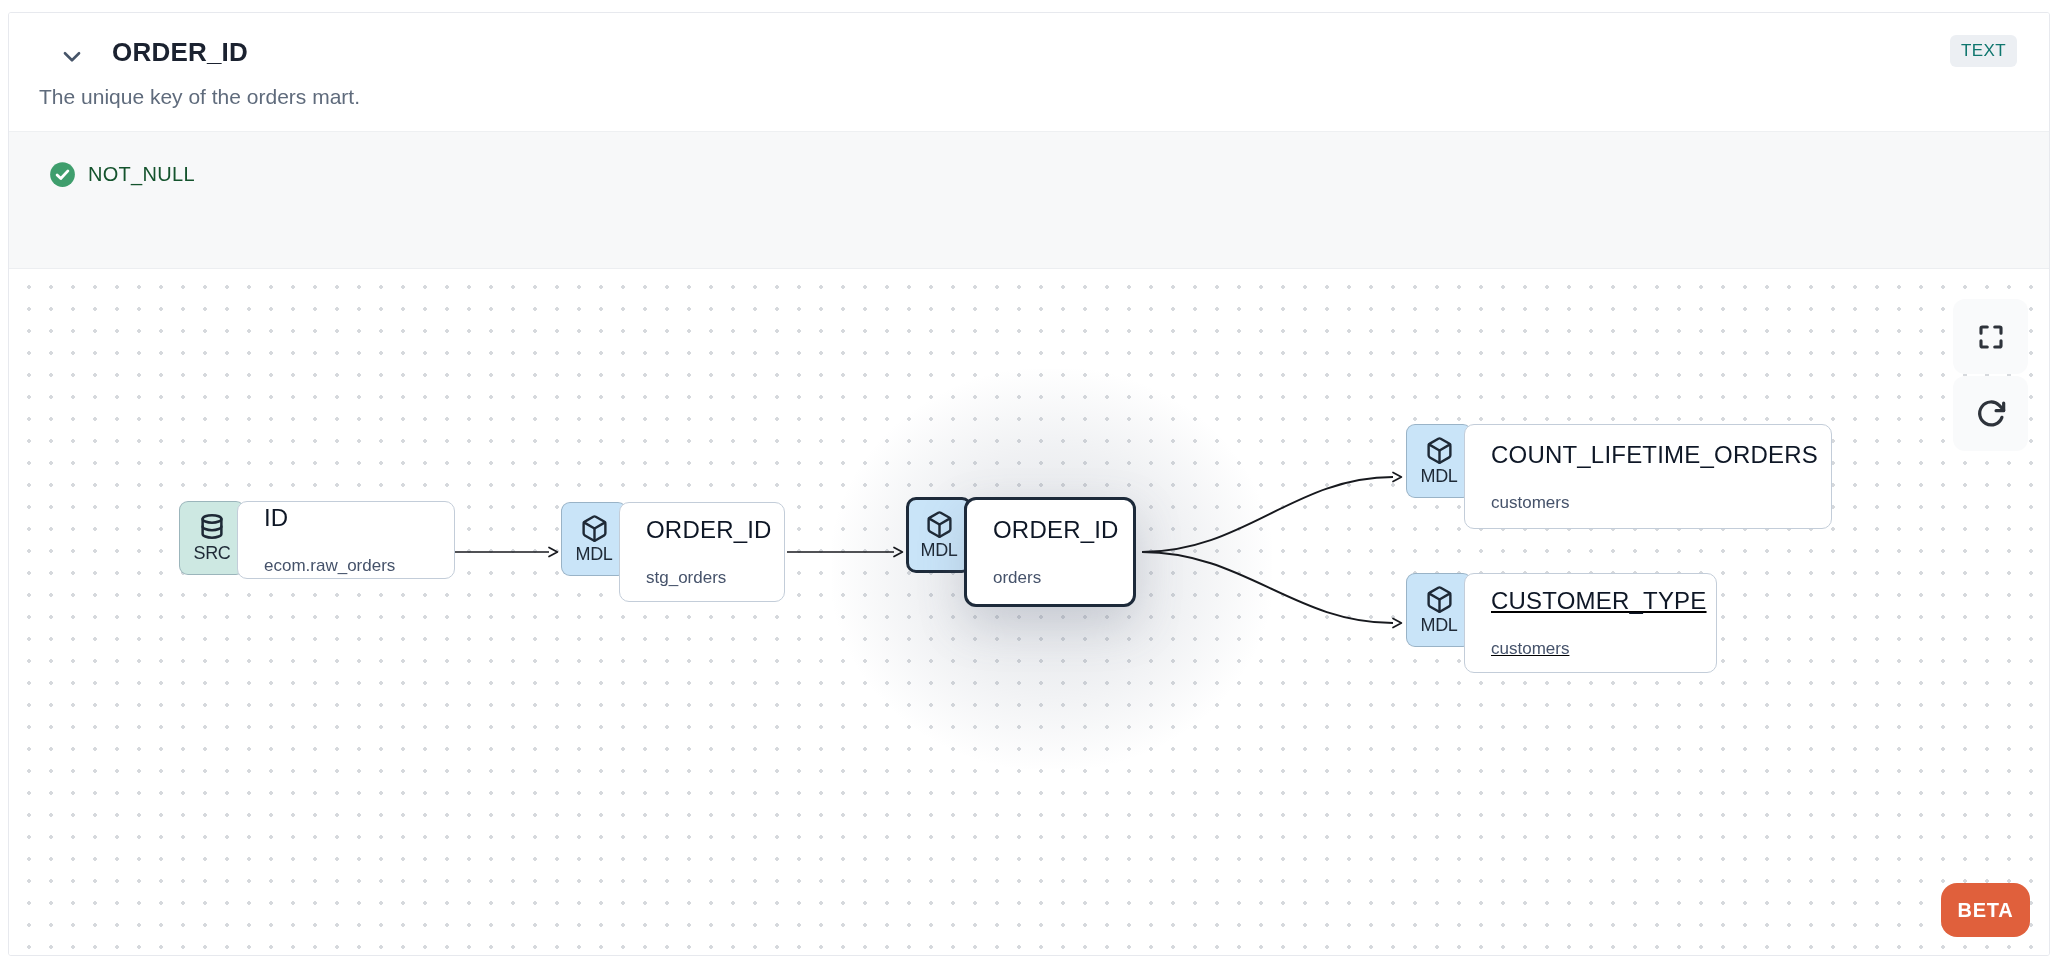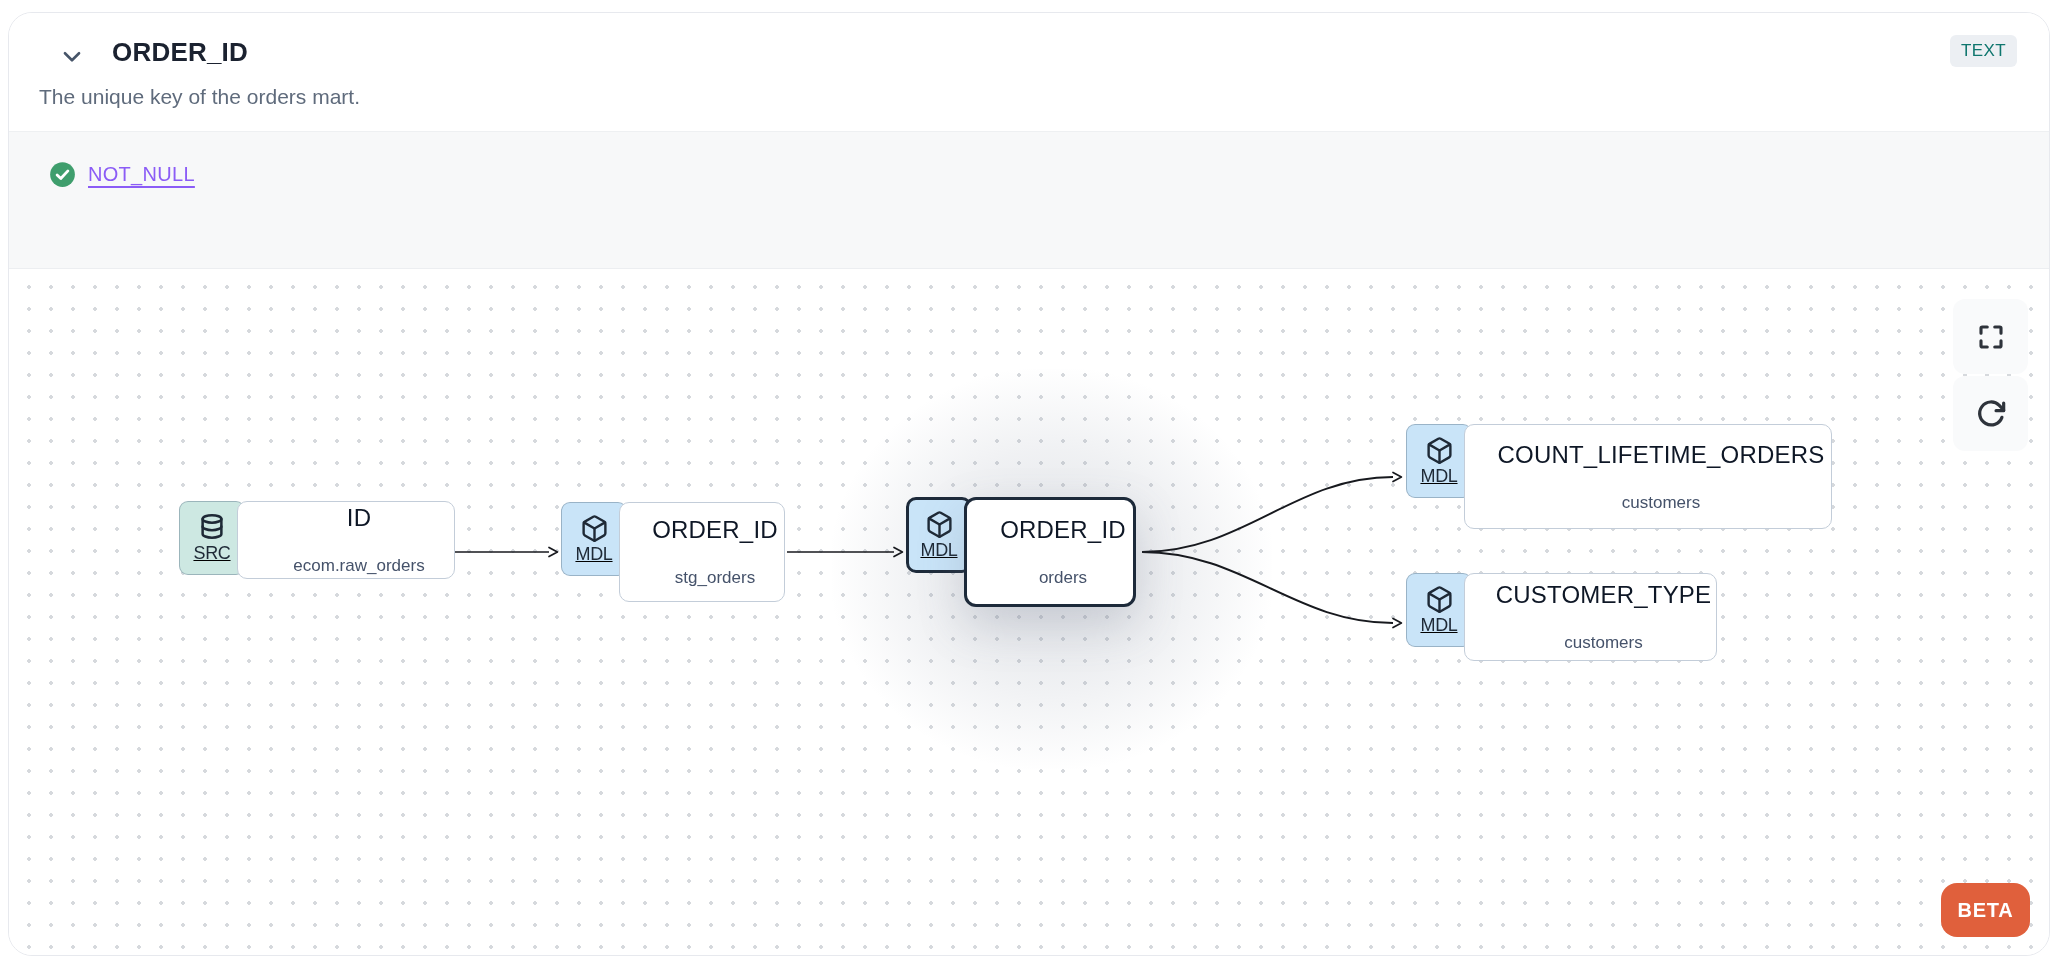--- a/index.html
+++ b/index.html
@@ -1,60 +1,60 @@
 <!DOCTYPE html>
 <html><head>
 <meta charset="utf-8">
 <style>
   * { margin:0; padding:0; box-sizing:border-box; }
   html,body { width:2058px; height:964px; background:#ffffff;
     font-family:"Liberation Sans", sans-serif; }
 
   .card { position:absolute; left:8px; top:12px; width:2042px; height:944px;
-    background:#ffffff; border:1px solid #e7e9ee; border-radius:24px;
-    overflow:hidden;text-align:center; }
+    background:#ffffff; border:1px solid #e7e9ee; border-radius:3px;
+    overflow:hidden; }
 
   
   .hdr { position:relative; height:118px; background:#ffffff; }
   .chev-btn { position:absolute; left:46px; top:30px; width:34px; height:30px;
     background:none; border:none; cursor:pointer; color:#475569; }
   .hdr-title { position:absolute; left:103px; top:24px; font-size:26px;
     font-weight:600; color:#1b2230; letter-spacing:0.2px; }
   .type-badge { position:absolute; right:32px; top:22px; background:#eceff3;
     color:#0f766e; font-size:17px; font-weight:500; padding:6px 11px;
     border-radius:6px; letter-spacing:0.4px; }
   .hdr-desc { position:absolute; left:30px; top:72px; font-size:21px;
     color:#5f6b7c; }
 
   
   .tests { height:138px; background:#f7f8f9; border-top:1px solid #eef0f2;
     border-bottom:1px solid #eceef1; padding:20px 0 0 40px; }
   .test-row { display:flex; align-items:center; height:44px; margin-bottom:12px; }
   .check-circle { width:27px; height:27px; flex:0 0 27px; margin-right:12px; }
-  .test-link { font-size:20px; font-weight:500; color:#8b5cf6;
-    text-decoration:underline; text-underline-offset:5px;
+  .test-link { font-size:20px; font-weight:500; color:#14532d;
+    text-underline-offset:5px;
     text-decoration-thickness:1.5px; letter-spacing:0.3px; cursor:pointer; }
 
   
   .canvas { position:relative; height:686px; background:#ffffff;
     background-image:radial-gradient(circle, #d6d9dd 1.6px, transparent 1.7px);
     background-size:22px 22px; background-position:9px 7px; overflow:hidden; }
 
   .glow { position:absolute; left:823px; top:100px; width:440px; height:400px;
     background:radial-gradient(ellipse at center, rgba(130,140,158,0.26) 0%,
       rgba(130,140,158,0.12) 42%, rgba(130,140,158,0) 72%);
     z-index:0; pointer-events:none; }
 
   svg.edges { position:absolute; left:0; top:0; z-index:1; }
 
   .node { position:absolute; z-index:2; cursor:pointer; }
   .kbadge { position:absolute; left:0; top:0; width:66px; height:74px;
     border:1px solid rgba(95,120,140,0.45); border-radius:9px;
     display:flex; flex-direction:column; align-items:center;
-    justify-content:center; gap:1px; z-index:1;text-decoration:underline; }
+    justify-content:center; gap:1px; z-index:1; }
   .kbadge.src { background:#cde8e2; }
   .kbadge.mdl { background:#c9e4f8; }
   .kbadge .klabel { font-size:18px; font-weight:500; color:#1e2936;
     letter-spacing:-0.3px; }
   .kbadge svg { color:#1e2936; }
   .ncard { position:absolute; left:58px; top:0; background:#ffffff;
     border:1px solid #c3cdd9; border-radius:10px; display:flex;
     flex-direction:column; justify-content:center; padding-left:26px;
     gap:24px; z-index:2; }
   .ntitle { font-size:24px; font-weight:500; color:#0e1726;
@@ -182,21 +182,21 @@
 
     <div class="node" style="left:1397px; top:304px;">
       <div class="kbadge mdl">
         <svg width="29" height="29" viewBox="0 0 24 24" fill="none" stroke="currentColor" stroke-width="2" stroke-linecap="round" stroke-linejoin="round">
             <path d="M21 16V8a2 2 0 0 0-1-1.73l-7-4a2 2 0 0 0-2 0l-7 4A2 2 0 0 0 3 8v8a2 2 0 0 0 1 1.73l7 4a2 2 0 0 0 2 0l7-4A2 2 0 0 0 21 16z"></path>
             <polyline points="3.27 6.96 12 12.01 20.73 6.96"></polyline>
             <line x1="12" y1="22.08" x2="12" y2="12"></line>
           </svg>
         <span class="klabel">MDL</span>
       </div>
-      <div class="ncard" style="width:253px; height:88px;">
+      <div class="ncard" style="width:253px; height:100px;text-decoration:underline;">
         <div class="ntitle">CUSTOMER_TYPE</div>
         <div class="nsub">customers</div>
       </div>
     </div>
 
     <div class="controls">
       <button class="ctrl-btn">
         <svg width="30" height="30" viewBox="0 0 24 24" fill="none" stroke="currentColor" stroke-width="2.5" stroke-linecap="round" stroke-linejoin="round">
             <path d="M4 9V5a1 1 0 0 1 1-1h4"></path>
             <path d="M15 4h4a1 1 0 0 1 1 1v4"></path>

